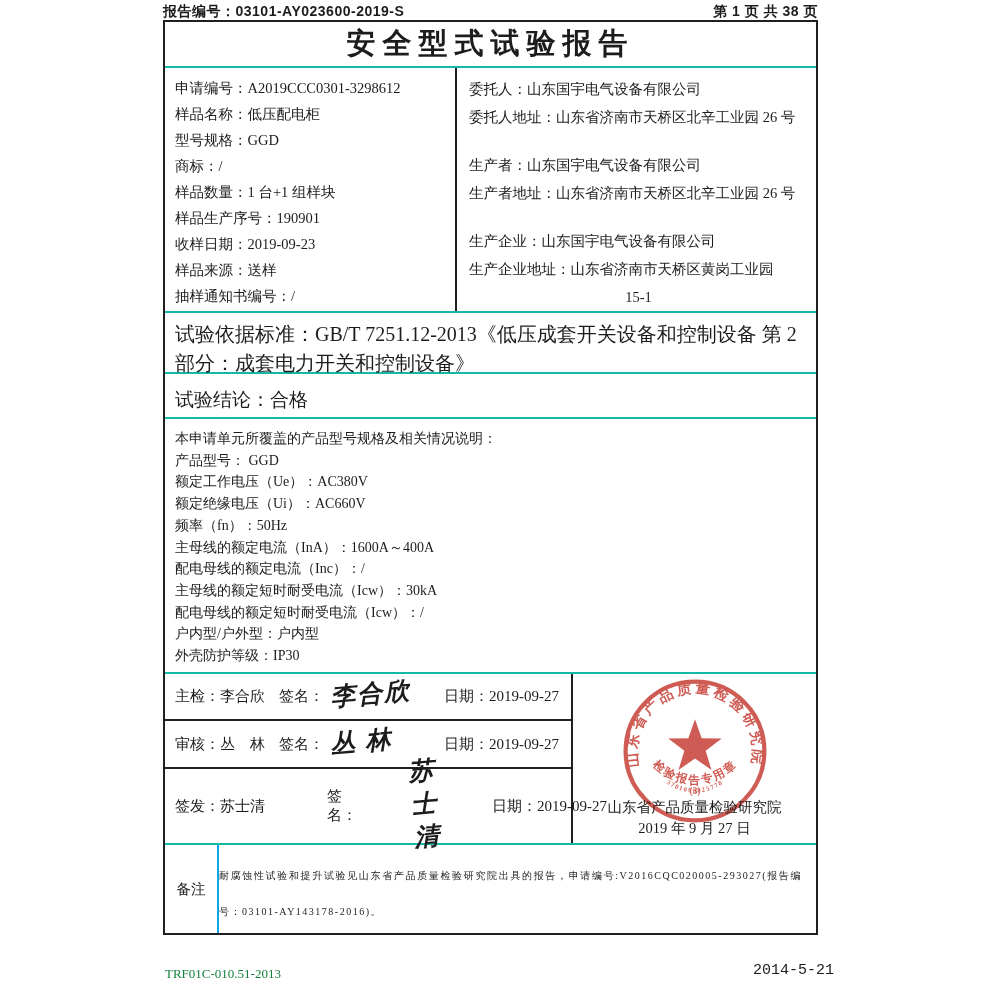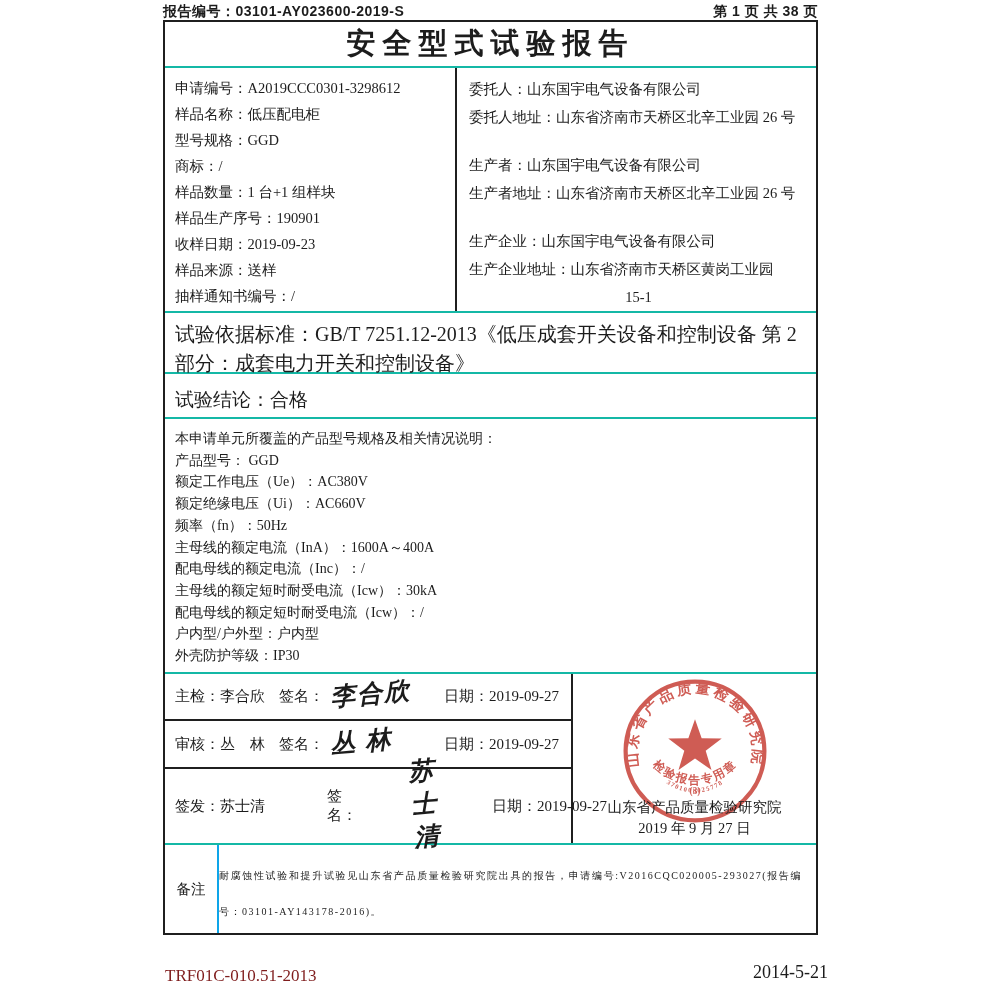--- a/index.html
+++ b/index.html
@@ -48,23 +48,23 @@
   .stamp-col { flex:1; position:relative; }
   .stamp-svg { position:absolute; left:47px; top:2px; }
   .stamp-org { position:absolute; left:0; bottom:4px; width:100%; text-align:center;
     font-size:14.5px; line-height:21px; }
   .row-remark { height:88px; display:flex; }
   .remark-label { width:54px; border-right:2px solid #0ea5e9;
     display:flex; align-items:center; justify-content:center; font-size:14.5px; }
   .remark-text { flex:1; padding:13px 14px 0 0; font-size:10px; line-height:36px;
     text-align:justify; letter-spacing:1.5px; }
   
-  .page-footer-left { position:absolute; left:165px; top:966px; font-size:17px; color:#7f1d1d; }
-  .page-footer-right { position:absolute; right:172px; top:962px; font-size:18px;
-    font-family:Liberation Serif, serif; }
+  .page-footer-left { position:absolute; left:165px; top:966px; font-size:13px; color:#15803d; }
+  .page-footer-right { position:absolute; right:166px; top:962px; font-size:15px;
+    font-family:Liberation Mono, monospace; }
 </style>
 </head>
 <body>
 
 <div class="sheet">
 
   <div class="page-header">
     <span>报告编号：03101-AY023600-2019-S</span>
     <span>第 1 页  共 38 页</span>
   </div>

